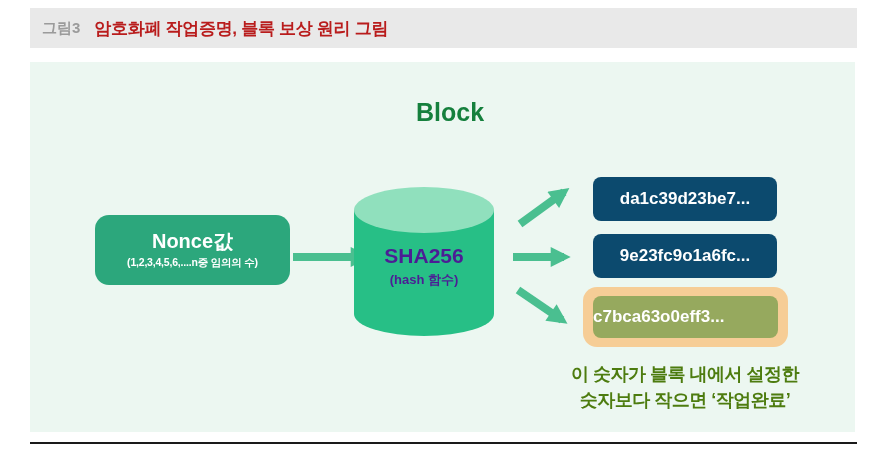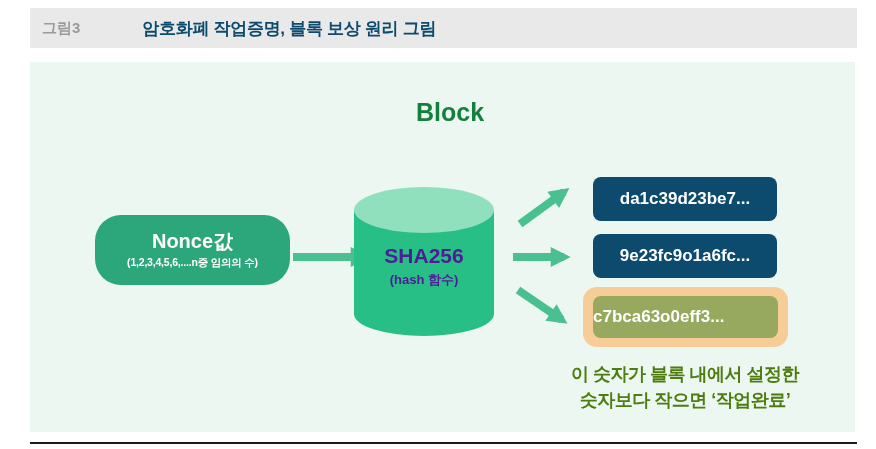--- a/index.html
+++ b/index.html
@@ -3,36 +3,36 @@
 <meta charset="utf-8">
 <style>
   html,body{margin:0;padding:0;background:#ffffff;}
   .page{
     position:relative;width:876px;height:449px;background:#ffffff;overflow:hidden;
     font-family:"Liberation Sans","DejaVu Sans",sans-serif;
   }
   
   .figure-header{
     position:absolute;left:30px;top:8px;width:827px;height:40px;
-    background:#e9e9e9;display:flex;align-items:center;padding-left:12px;box-sizing:border-box;gap:48px;
+    background:#e9e9e9;display:flex;align-items:center;padding-left:12px;box-sizing:border-box;
   }
   .fig-label{color:#9b9b9b;font-weight:bold;font-size:15px;margin-right:14px;}
-  .fig-title{color:#0c4a6e;font-weight:bold;font-size:17px;letter-spacing:-0.3px;}
+  .fig-title{color:#b91c1c;font-weight:bold;font-size:17px;letter-spacing:-0.3px;}
   
   .diagram{
     position:absolute;left:30px;top:62px;width:825px;height:370px;
     background:#ecf7f1;
   }
   .block-title{
     position:absolute;left:330px;top:36px;width:180px;text-align:center;
     color:#15803d;font-weight:bold;font-size:25px;
   }
   .nonce-box{
     position:absolute;left:65px;top:153px;width:195px;height:70px;
-    background:#2ca77c;border-radius:26px;display:flex;flex-direction:column;
+    background:#2ca77c;border-radius:14px;display:flex;flex-direction:column;
     align-items:center;justify-content:center;color:#ffffff;
   }
   .nonce-title{font-weight:bold;font-size:20px;line-height:1.1;}
   .nonce-sub{font-weight:bold;font-size:10.5px;margin-top:4px;letter-spacing:-0.2px;}
   .arrows{position:absolute;left:0;top:0;width:825px;height:370px;pointer-events:none;}
   .cylinder{position:absolute;left:323px;top:124px;width:142px;height:152px;}
   .cyl-text{
     position:absolute;left:323px;top:182px;width:142px;text-align:center;color:#4c1d95;
   }
   .cyl-title{font-weight:bold;font-size:21px;}

